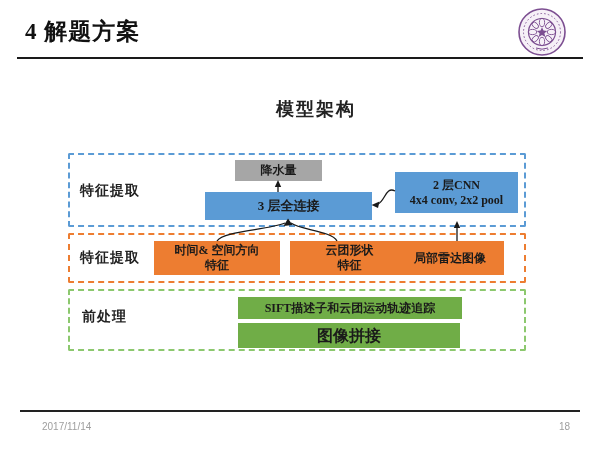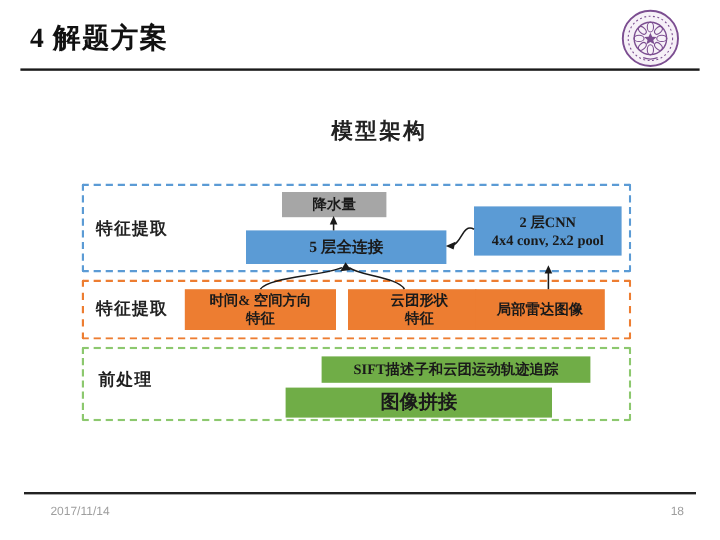--- a/index.html
+++ b/index.html
@@ -38,21 +38,21 @@
     position:absolute;display:flex;flex-direction:column;align-items:center;
     justify-content:center;color:#1a1a1a;font-weight:bold;text-align:center;
     line-height:1.25;
   }
   .box-precip{left:235px;top:160px;width:87px;height:21px;background:#A6A6A6;font-size:12px;}
   .box-fc{left:205px;top:192px;width:167px;height:28px;background:#5B9BD5;font-size:13px;}
   .box-cnn{left:395px;top:172px;width:123px;height:41px;background:#5B9BD5;font-size:12px;}
   .box-time{left:154px;top:241px;width:126px;height:34px;background:#ED7D31;font-size:12px;}
   .box-cloud{left:290px;top:241px;width:95px;height:34px;background:#ED7D31;font-size:12px;padding-left:12px;}
   .box-radar{left:396px;top:241px;width:108px;height:34px;background:#ED7D31;font-size:12px;}
-  .box-sift{left:238px;top:297px;width:224px;height:22px;background:#70AD47;font-size:12px;margin-left:30px;}
+  .box-sift{left:238px;top:297px;width:224px;height:22px;background:#70AD47;font-size:12px;}
   .box-stitch{left:238px;top:323px;width:222px;height:25px;background:#70AD47;font-size:16px;}
   
   .arrows{position:absolute;left:0;top:0;width:600px;height:450px;pointer-events:none;}
   
   .footer-rule{position:absolute;left:20px;top:410px;width:560px;height:2px;background:#222;}
   .footer-date{
     position:absolute;left:42px;top:421px;font-size:10px;color:#9e9e9e;
     font-family:"Liberation Sans","DejaVu Sans",sans-serif;
   }
   .footer-page{
@@ -95,21 +95,21 @@
 
   <div class="sec-label lbl-training">特征提取</div>
   <div class="sec-label lbl-features">特征提取</div>
   <div class="sec-label lbl-preprocess">前处理</div>
 
   <div class="dbox box-precip">
     <span>降水量</span>
   </div>
 
   <div class="dbox box-fc">
-    <span>5 层全连接</span>
+    <span>3 层全连接</span>
   </div>
 
   <div class="dbox box-cnn">
     <span>2 层CNN</span>
     <span>4x4 conv, 2x2 pool</span>
   </div>
 
   <div class="dbox box-time">
     <span>时间&amp; 空间方向</span>
     <span>特征</span>

